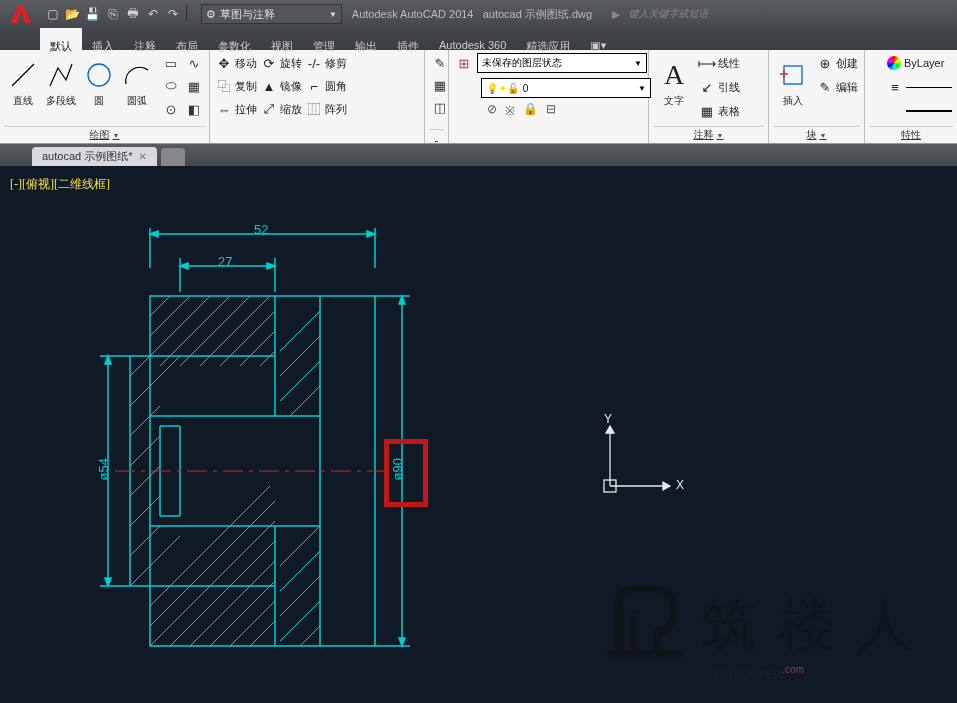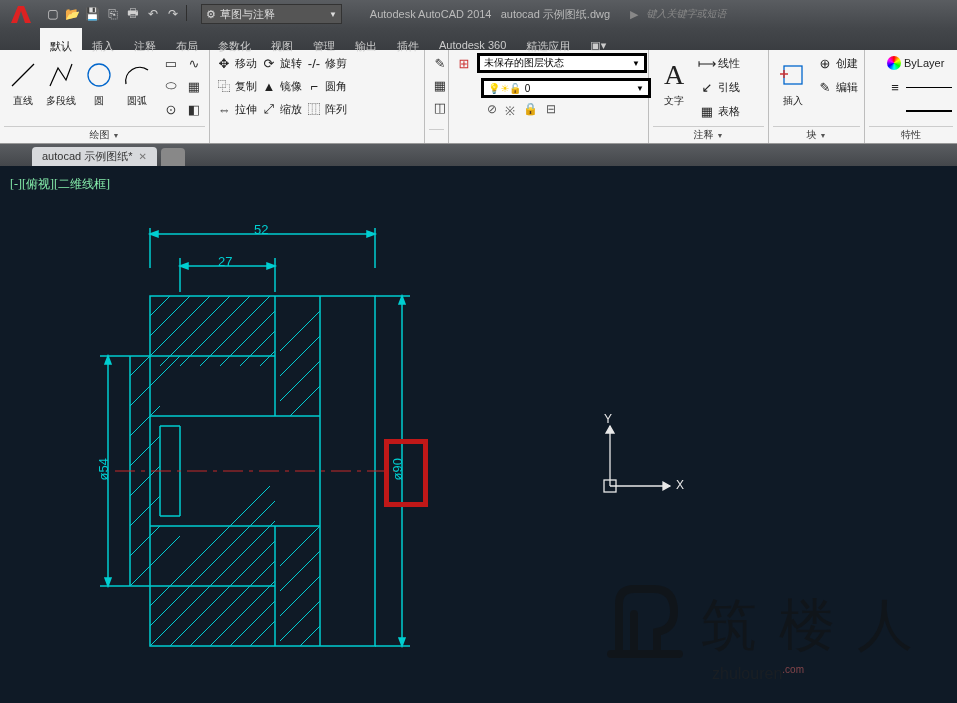--- a/index.html
+++ b/index.html
@@ -6,58 +6,58 @@
 body { width: 957px; height: 703px; background: #e8e8e8; overflow: hidden; position: relative; }
 
 
 .titlebar { height: 28px; background: linear-gradient(#5a5d61,#44474b); display: flex; align-items: center; padding: 0 4px; font-size: 11px; color: #ccc; }
 .app-logo { width: 34px; height: 28px; display:flex; align-items:center; justify-content:center; }
 .app-logo svg { width: 26px; height: 22px; }
 .qat { display: flex; gap: 2px; margin-left: 6px; }
 .qat-btn { width: 18px; height: 18px; display:flex; align-items:center; justify-content:center; color:#d0d0d0; font-size:12px; cursor:pointer; }
 .qat-sep { width:1px; height:16px; background:#2e2e2e; margin:0 2px; }
 .workspace { margin-left: 12px; display:flex; align-items:center; background:#555; border:1px solid #333; padding:0 4px; height:20px; color:#ddd; gap:4px; }
-.title-text { margin-left: 28px; color:#bbb; }
+.title-text { margin-left: 10px; color:#bbb; }
 .play { margin-left: 20px; color:#888; }
 .search { margin-left:8px; color:#888; font-style:italic; font-size:10px; }
 
 
 .tabs { height: 22px; background: linear-gradient(#44474b,#3a3d41); display:flex; font-size:11px; color:#ccc; }
 .tab { padding: 11px 10px; cursor:pointer; }
 .tab.active { background:#f5f5f5; color:#222; }
 .app-logo-wrap { width:40px; }
 
 
 .ribbon { height: 94px; background:#f5f5f5; border-bottom:1px solid #999; display:flex; }
 .panel { border-right:1px solid #bdbdbd; padding:2px 4px 0; display:flex; flex-direction:column; }
-.panel-title { font-size:10px; text-align:center; color:#333; border-top:1px solid #ccc; padding:1px 0; display:flex; justify-content:center; align-items:center; gap:3px; }
+.panel-title { font-size:10px; text-align:center; color:#333; border-top:1px solid #ccc; padding:1px 0; display:flex; justify-content:center; align-items:center; gap:3px;text-decoration:underline; }
 .panel-title .dd { font-size:7px; color:#555; }
 .panel-body { flex:1; display:flex; align-items:flex-start; }
 .big-tool { width:40px; text-align:center; font-size:10px; color:#222; cursor:pointer; padding-top:4px; }
 .big-tool .ico { height:38px; display:flex; align-items:center; justify-content:center; }
 .side-col { display:flex; flex-direction:column; gap:2px; margin-left:2px; }
 .row-btn { display:flex; align-items:center; gap:3px; font-size:11px; color:#222; padding:1px 2px; cursor:pointer; white-space:nowrap; height:22px; }
 .row-btn .i { width:16px; height:16px; display:flex; align-items:center; justify-content:center; font-size:13px; }
 .tiny-grid { display:grid; grid-template-columns:repeat(2,22px); gap:1px; }
 .tiny { width:22px; height:22px; display:flex; align-items:center; justify-content:center; cursor:pointer; font-size:13px; color:#333; }
 
 
 .layer-row { display:flex; gap:2px; align-items:center; }
-.layer-dd { width:170px; height:20px; border:3px solid #000000; background:#fff; font-size:10px; padding:0 4px; display:flex; align-items:center; justify-content:space-between; cursor:pointer; }
+.layer-dd { width:170px; height:20px; border:1px solid #000000; background:#fff; font-size:10px; padding:0 4px; display:flex; align-items:center; justify-content:space-between; cursor:pointer; }
 .layer-icons { display:flex; gap:8px; font-size:12px; color:#555; margin-top:3px; margin-left:34px; }
 
 
 .filetabs { height:22px; background:linear-gradient(#5a5d61,#44474b); display:flex; align-items:flex-end; padding-left:32px; }
 .filetab { background:#d7d9dc; border-radius:4px 4px 0 0; padding:2px 10px; font-size:11px; color:#333; display:flex; align-items:center; gap:6px; cursor:pointer; }
 .filetab .x { color:#777; font-size:10px; cursor:pointer; }
 .plus-tab { width:24px; height:18px; background:#888; border-radius:4px 4px 0 0; margin-left:4px; cursor:pointer; }
 
 
 .canvas { position:relative; width:957px; height:537px; background:#0f1a26; }
-.viewlabel { position:absolute; top:10px; left:10px; color:#86efac; font-size:12px; font-family:SimSun,serif; }
+.viewlabel { position:absolute; top:10px; left:10px; color:#fde047; font-size:12px; font-family:SimSun,serif; }
 
 
 .dim { position:absolute; color:#00ced1; font-size:13px; font-family:Arial; }
 .dimv { writing-mode:vertical-rl; transform:rotate(180deg); }
 
 
 .redbox { position:absolute; border:5px solid #c01818; }
 
 
 .ucs { position:absolute; color:#e8e8e8; font-size:12px; }

